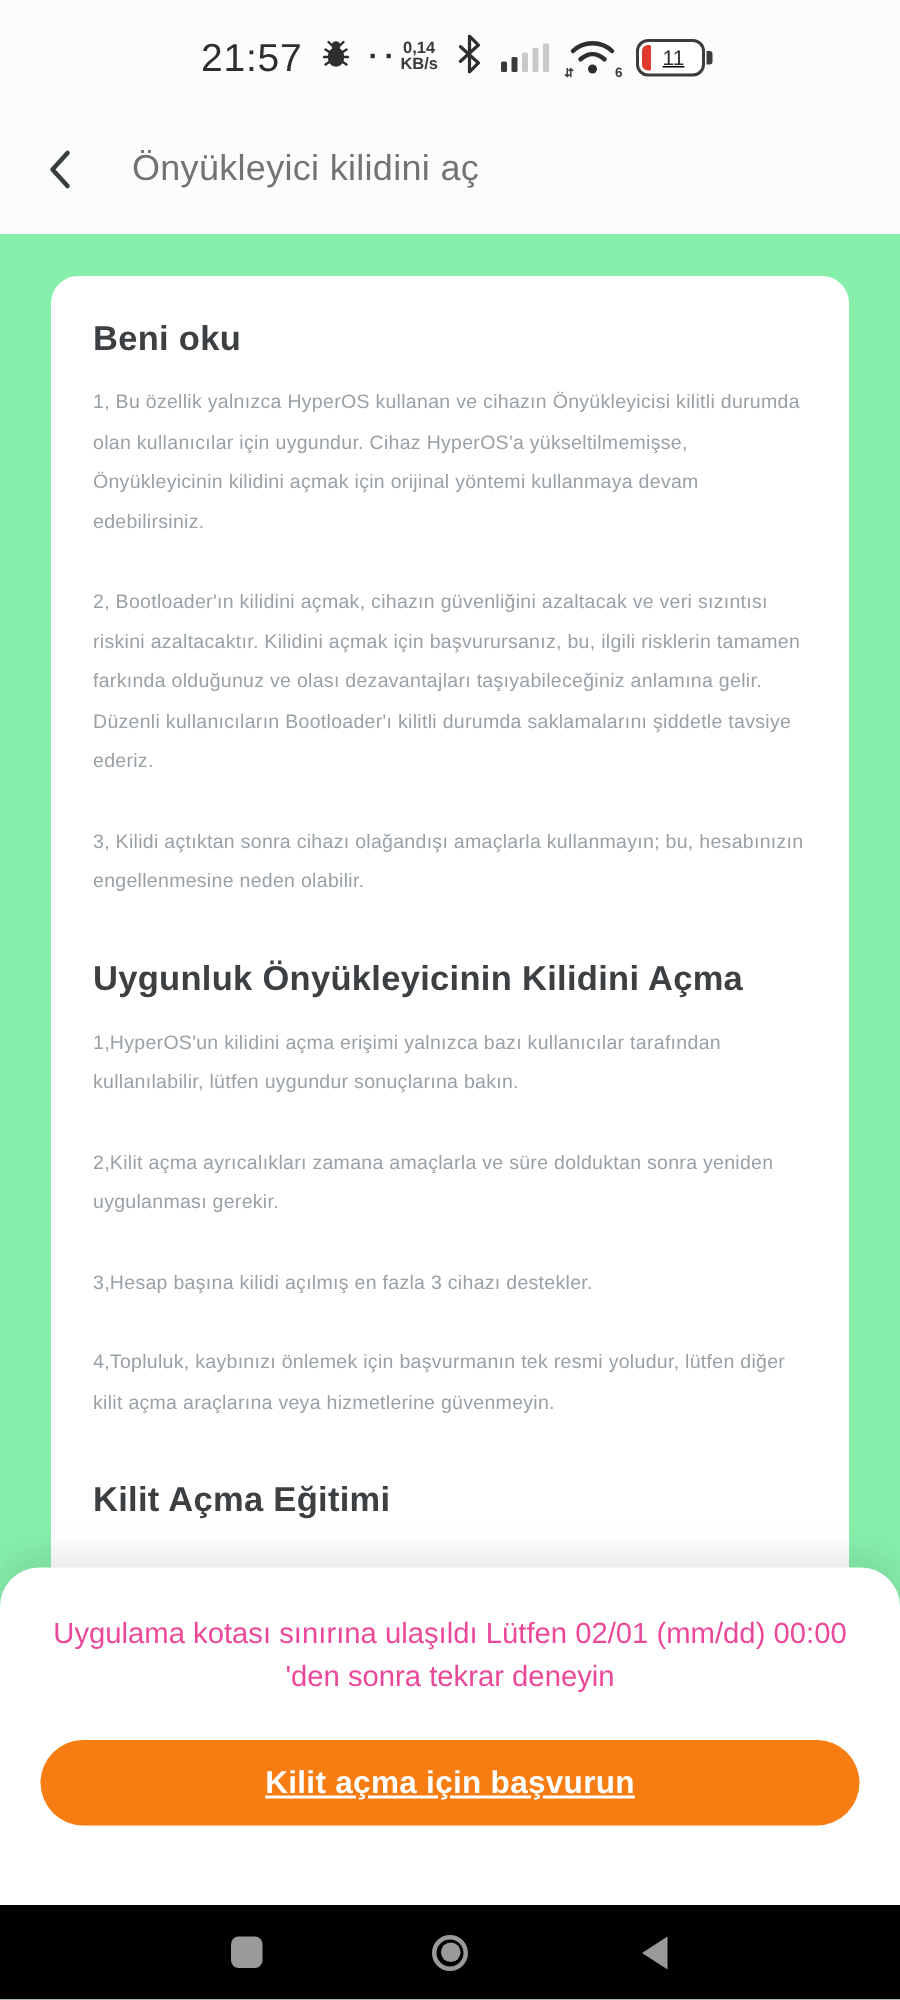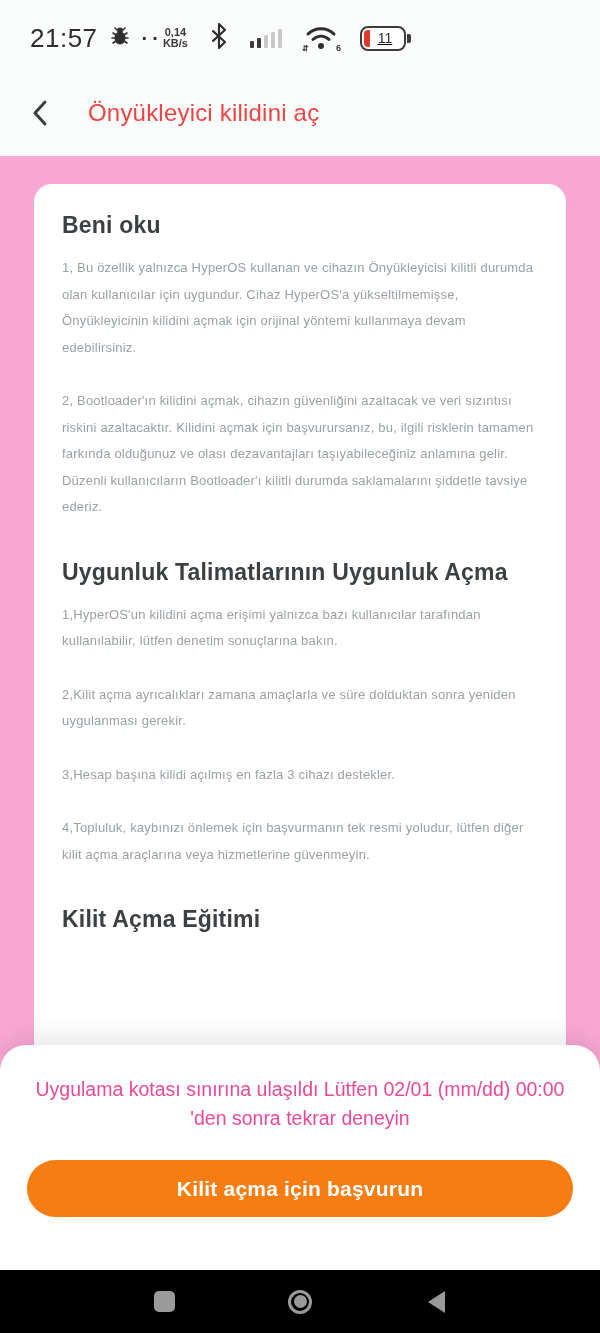--- a/index.html
+++ b/index.html
@@ -1,55 +1,55 @@
 <!DOCTYPE html>
 <html><head>
 <meta charset="utf-8">
 <style>
   * { margin:0; padding:0; box-sizing:border-box; }
   html,body { width:600px; }
   body { font-family:"Liberation Sans", sans-serif; background:#fbfcfc; }
   .phone { position:relative; width:600px; height:1333px; overflow:hidden; background:#fbfcfc; }
 
   
-  .status-bar { height:70px; display:flex; justify-content:flex-start; align-items:center; padding:6px 26px 0 30px; background:#fbfcfc; }
+  .status-bar { height:70px; display:flex; justify-content:center; align-items:center; padding:6px 26px 0 30px; background:#fbfcfc; }
   .sb-left { display:flex; align-items:center; gap:12px; }
   .sb-time { font-size:26px; color:#2e2e2e; letter-spacing:0.5px; }
   .sb-dots { font-size:20px; color:#2e2e2e; letter-spacing:4px; font-weight:700; line-height:10px; }
-  .sb-right { display:flex; align-items:center; gap:23px; }
+  .sb-right { display:flex; align-items:center; gap:13px; }
   .sb-speed { text-align:center; font-size:11px; line-height:11px; color:#3a3a3a; font-weight:700; }
   .bars { display:flex; align-items:flex-end; gap:3px; height:20px; }
   .bars i { display:block; width:4px; border-radius:1px; background:#c9c9c9; }
   .bars i.on { background:#3a3a3a; }
   .wifi-wrap { position:relative; width:32px; height:26px; }
   .wifi-6 { position:absolute; right:-4px; bottom:-2px; font-size:9px; color:#3a3a3a; font-weight:700; }
   .wifi-sub { position:absolute; left:-3px; bottom:-2px; font-size:8px; color:#3a3a3a; font-weight:700; }
   .battery { position:relative; width:46px; height:25px; border:2.5px solid #3c3c3c; border-radius:8px; display:flex; align-items:center; justify-content:center; background:#fff;text-decoration:underline; }
   .battery .fill { position:absolute; left:2px; top:2px; bottom:2px; width:6px; background:#e03a2f; border-radius:4px 1px 1px 4px; }
   .battery .pct { font-size:14px; color:#2e2e2e; font-weight:400; position:relative; left:2px; }
   .battery .nub { position:absolute; right:-7px; top:6px; width:3.5px; height:9px; background:#3c3c3c; border-radius:0 2px 2px 0; }
 
   
   .header { height:86px; display:flex; align-items:center; padding:0 30px; background:#fbfcfc; }
   .back-btn { width:34px; height:40px; display:flex; align-items:center; }
-  .page-title { margin-left:24px; font-size:24px; color:#ef4444; font-weight:500; letter-spacing:0.2px; }
+  .page-title { margin-left:24px; font-size:24px; color:#737373; font-weight:500; letter-spacing:0.2px; }
 
   
-  .content { position:absolute; top:156px; left:0; right:0; bottom:0; background:#f9a8d4; overflow:hidden; }
+  .content { position:absolute; top:156px; left:0; right:0; bottom:0; background:#86efac; overflow:hidden; }
   .card { margin:28px 34px 0 34px; background:#ffffff; border-radius:18px; padding:20px 28px 260px 28px; }
   .h-section { font-size:23px; font-weight:700; color:#3d4043; letter-spacing:0.2px; }
   .card .h-first { margin-top:8px; }
   .card p { font-size:13px; line-height:26.5px; color:#9aa1a6; letter-spacing:0.2px; margin-top:16px; }
   .card p + p { margin-top:27px; }
   .h-mid { margin-top:38px; }
 
   
   .bottom-sheet { position:absolute; left:0; right:0; top:1045px; bottom:63px; background:#ffffff; border-radius:26px 26px 0 0; box-shadow:0 -8px 24px rgba(0,0,0,0.10); padding:30px 18px 0 18px; }
   .quota-message { text-align:center; font-size:19.5px; line-height:29px; color:#ec4899; max-width:562px; margin:0 auto; }
-  .apply-button { margin:27px auto 0 auto; width:546px; height:57px; border:none; border-radius:29px; background:#f77c11; color:#ffffff; font-size:21px; font-weight:700; font-family:"Liberation Sans", sans-serif; display:flex; align-items:center; justify-content:center; cursor:pointer; letter-spacing:0.2px; }
+  .apply-button { margin:27px auto 0 auto; width:546px; height:57px; border:none; border-radius:29px; background:#f77c11; color:#ffffff; font-size:21px; font-weight:700; font-family:"Liberation Sans", sans-serif; display:flex; align-items:center; justify-content:center; cursor:pointer; letter-spacing:0.2px;text-decoration:underline; }
 
   
   .nav-bar { position:absolute; left:0; right:0; bottom:0; height:63px; background:#000000; display:flex; align-items:center; justify-content:center; }
   .nav-slot { width:136px; display:flex; align-items:center; justify-content:center; }
   .nav-recents { width:21px; height:21px; background:#9a9a9a; border-radius:5px; }
   .nav-home { width:24px; height:24px; border:3px solid #9a9a9a; border-radius:50%; display:flex; align-items:center; justify-content:center; }
   .nav-home i { width:13px; height:13px; background:#9a9a9a; border-radius:50%; display:block; }
   .nav-back { width:0; height:0; border-top:11px solid transparent; border-bottom:11px solid transparent; border-right:17px solid #9a9a9a; }
 </style>
 </head>
@@ -119,23 +119,24 @@
       </svg>
     </div>
     <div class="page-title">Önyükleyici kilidini aç</div>
   </div>
 
   <div class="content">
     <div class="card">
       <div class="h-section h-first">Beni oku</div>
       <p>1, Bu özellik yalnızca HyperOS kullanan ve cihazın Önyükleyicisi kilitli durumda olan kullanıcılar için uygundur. Cihaz HyperOS'a yükseltilmemişse, Önyükleyicinin kilidini açmak için orijinal yöntemi kullanmaya devam edebilirsiniz.</p>
       <p>2, Bootloader'ın kilidini açmak, cihazın güvenliğini azaltacak ve veri sızıntısı riskini azaltacaktır. Kilidini açmak için başvurursanız, bu, ilgili risklerin tamamen farkında olduğunuz ve olası dezavantajları taşıyabileceğiniz anlamına gelir. Düzenli kullanıcıların Bootloader'ı kilitli durumda saklamalarını şiddetle tavsiye ederiz.</p>
+      <p>3, Kilidi açtıktan sonra cihazı olağandışı amaçlarla kullanmayın; bu, hesabınızın engellenmesine neden olabilir.</p>
 
-      <div class="h-section h-mid">Uygunluk Talimatlarının Uygunluk Açma</div>
-      <p>1,HyperOS'un kilidini açma erişimi yalnızca bazı kullanıcılar tarafından kullanılabilir, lütfen denetim sonuçlarına bakın.</p>
+      <div class="h-section h-mid">Uygunluk Önyükleyicinin Kilidini Açma</div>
+      <p>1,HyperOS'un kilidini açma erişimi yalnızca bazı kullanıcılar tarafından kullanılabilir, lütfen uygundur sonuçlarına bakın.</p>
       <p>2,Kilit açma ayrıcalıkları zamana amaçlarla ve süre dolduktan sonra yeniden uygulanması gerekir.</p>
       <p>3,Hesap başına kilidi açılmış en fazla 3 cihazı destekler.</p>
       <p>4,Topluluk, kaybınızı önlemek için başvurmanın tek resmi yoludur, lütfen diğer kilit açma araçlarına veya hizmetlerine güvenmeyin.</p>
 
       <div class="h-section h-mid">Kilit Açma Eğitimi</div>
     </div>
   </div>
 
   <div class="bottom-sheet">
     <div class="quota-message">Uygulama kotası sınırına ulaşıldı Lütfen 02/01 (mm/dd) 00:00 'den sonra tekrar deneyin</div>

